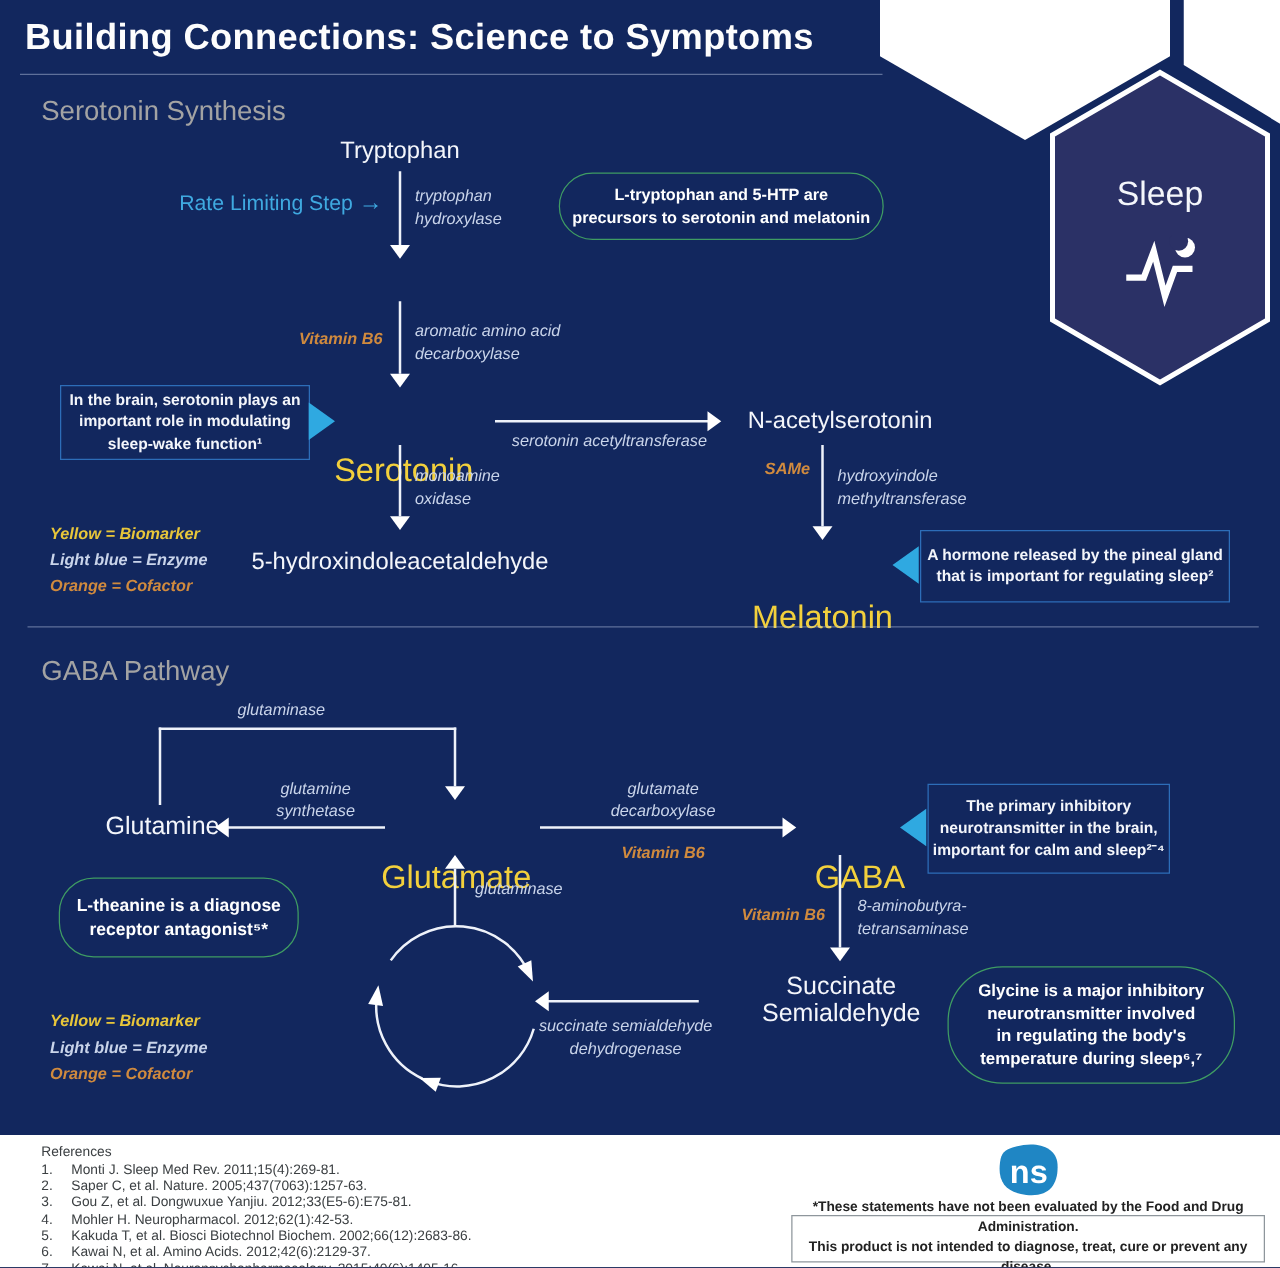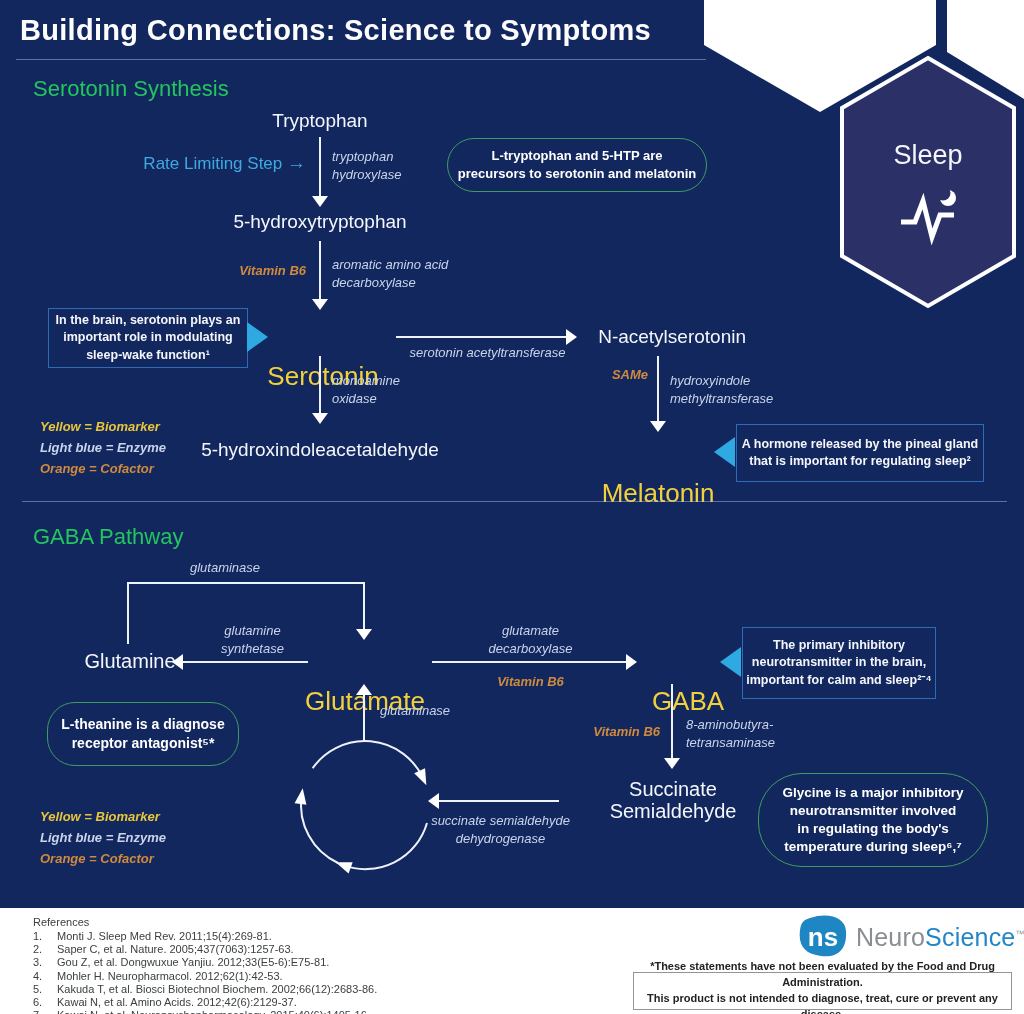--- a/index.html
+++ b/index.html
@@ -2,21 +2,21 @@
 <html><head>
 <meta charset="utf-8">
 <style>
   html,body{margin:0;padding:0;background:#0b1c48;}
   #canvas{position:relative;width:1024px;height:1014px;background:#12275e;overflow:hidden;
           font-family:"Liberation Sans",sans-serif;color:#f4f6fb;}
   .abs{position:absolute;}
   .pre{white-space:pre-line;}
   .title{left:20px;top:14px;font-size:29px;font-weight:600;letter-spacing:.3px;color:#fdfdfd;}
   .rule{height:1px;background:rgba(190,202,228,.45);}
-  .sect{font-size:22px;font-weight:500;color:#22c55e;}
+  .sect{font-size:22px;font-weight:500;color:#a3a3a3;}
   .node{font-size:19px;color:#f4f6fb;text-align:center;}
   .node-y{font-size:26px;font-weight:500;color:#f2d03c;text-align:center;margin-top:40px;}
   .enz{font-size:13px;font-style:italic;color:#c9d4ea;line-height:1.35;}
   .cof{font-size:13px;font-style:italic;font-weight:700;color:#d08a3e;}
   .accent{color:#3fa9e0;}
   .vline,.hline{background:#eef2fa;}
   .arr{width:0;height:0;}
   .arr-down{border-left:8px solid transparent;border-right:8px solid transparent;border-top:11px solid #fff;}
   .arr-up{border-left:8px solid transparent;border-right:8px solid transparent;border-bottom:11px solid #fff;}
   .arr-left{border-top:8px solid transparent;border-bottom:8px solid transparent;border-right:11px solid #fff;}
@@ -68,21 +68,20 @@
   <div class="abs arr arr-down" style="left:312px;top:196px;"></div>
   <div class="abs" style="left:120px;top:152px;width:186px;text-align:right;font-size:17px;font-weight:500;">
     <span class="accent">Rate Limiting Step</span>
     <span class="accent" style="font-size:19px;">→</span>
   </div>
   <div class="abs enz pre" style="left:332px;top:148px;">tryptophan
 hydroxylase</div>
   <div class="abs green-box pre" style="left:447px;top:138px;width:258px;height:52px;">L-tryptophan and 5-HTP are
 precursors to serotonin and melatonin</div>
 
-  <div class="abs node" style="left:210px;top:211px;width:220px;">5-hydroxytryptophan</div>
   <div class="abs vline" style="left:319px;top:241px;width:2px;height:58px;"></div>
   <div class="abs arr arr-down" style="left:312px;top:299px;"></div>
   <div class="abs cof" style="left:206px;top:263px;width:100px;text-align:right;">Vitamin B6</div>
   <div class="abs enz pre" style="left:332px;top:256px;">aromatic amino acid
 decarboxylase</div>
 
   <div class="abs blue-box pre" style="left:48px;top:308px;width:198px;height:58px;">In the brain, serotonin plays an
 important role in modulating
 sleep-wake function¹</div>
   <div class="abs arr ptr-right" style="left:247px;top:322px;"></div>
@@ -215,20 +214,19 @@
         <span class="refnum">7.</span>
         <span>Kawai N, et al. Neuropsychopharmacology. 2015;40(6):1405-16.</span>
         </div>
     </div>
 
     <div class="abs" style="left:798px;top:6px;height:46px;display:flex;align-items:center;">
       <svg style="width:50px;height:44px;margin-right:8px;" viewBox="0 0 50 44">
         <path d="M12,3 C30,-3 47,2 48,16 C49,32 42,43 23,41 C7,39 0,31 2,15 C3,7 6,5 12,3 Z" fill="#1f86c4"></path>
         <text x="25" y="31" text-anchor="middle" font-size="26" font-weight="700" fill="#ffffff" font-family="Liberation Sans, sans-serif">ns</text>
       </svg>
-      <span class="logo-name"><span class="logo-gray">Neuro</span><span class="logo-blue">Science</span><span class="logo-tm">™</span></span>
     </div>
 
     <div class="abs disc pre" style="left:633px;top:64px;width:377px;height:36px;">*These statements have not been evaluated by the Food and Drug Administration.
 This product is not intended to diagnose, treat, cure or prevent any disease.</div>
   </div>
 
 </div>
 
 </body></html>

